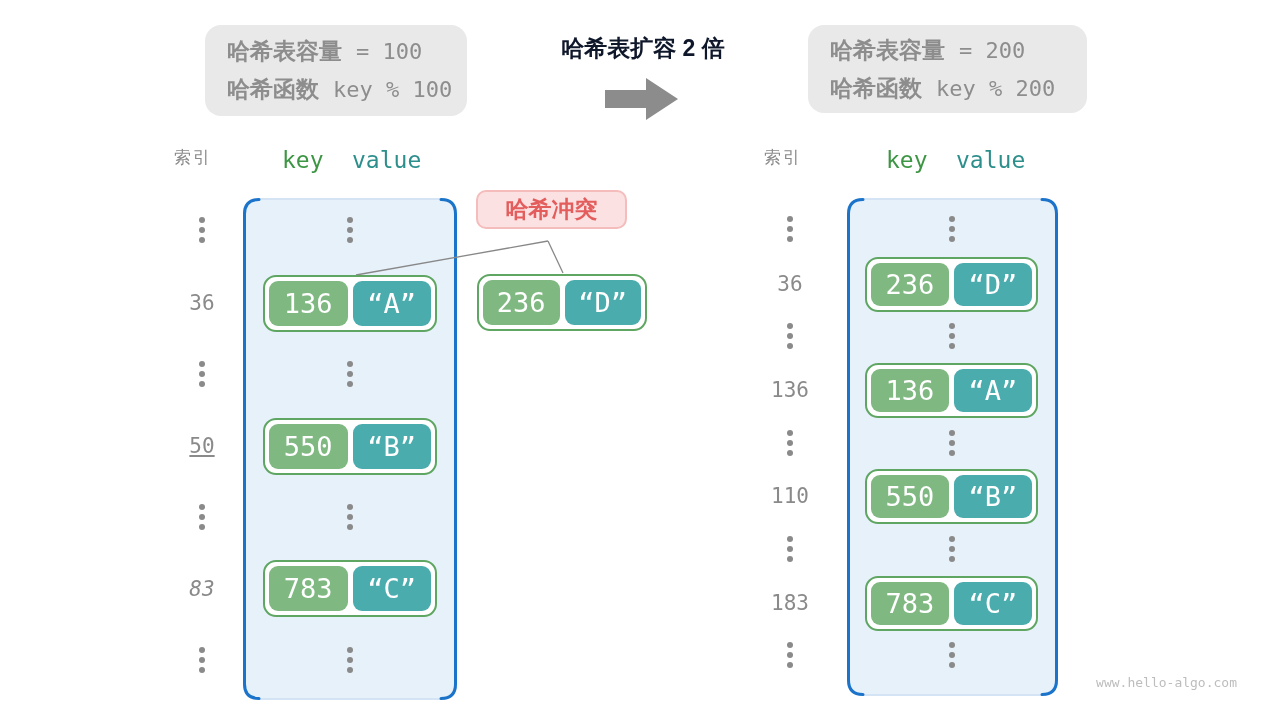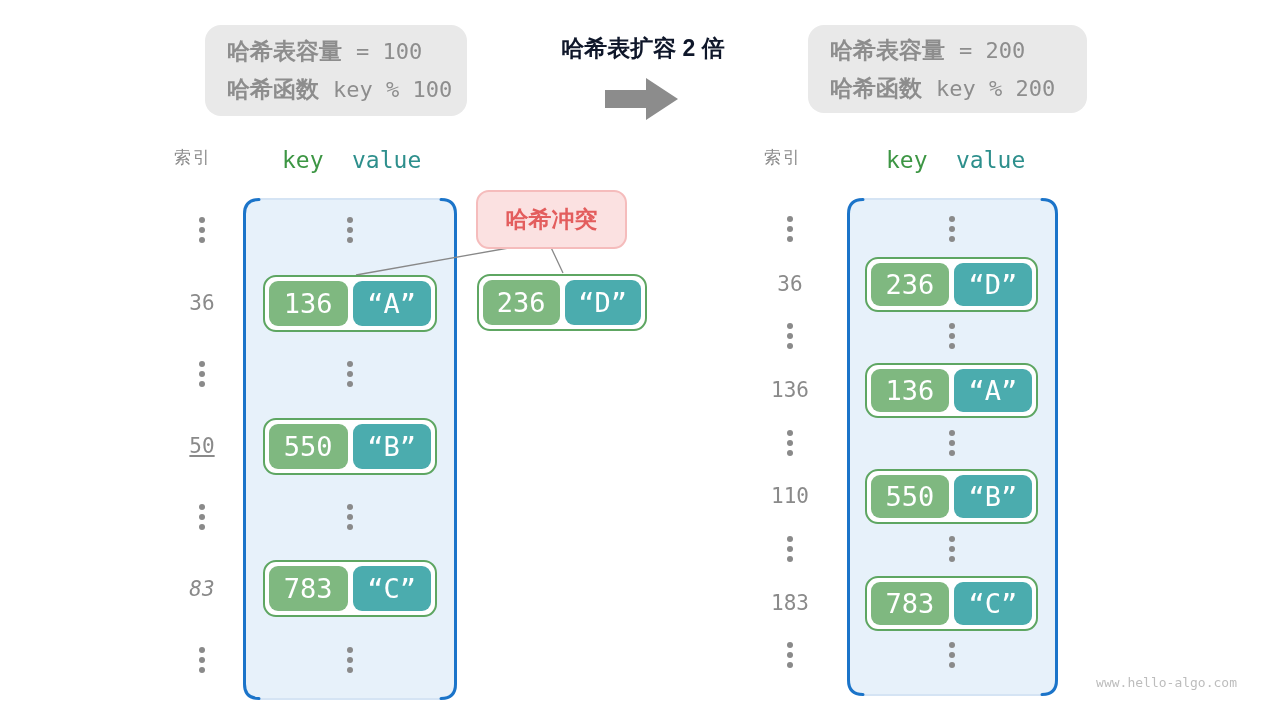--- a/index.html
+++ b/index.html
@@ -148,21 +148,21 @@
   </div>
   <div class="pair abs" style="left:263px;top:418px;width:174px;height:57px;">
     <div class="kcell">550</div>
     <div class="vcell">“B”</div>
   </div>
   <div class="pair abs" style="left:263px;top:560px;width:174px;height:57px;">
     <div class="kcell">783</div>
     <div class="vcell">“C”</div>
   </div>
 
-  <div class="coll-label abs" style="left:476px;top:190px;width:151px;height:59px;border-radius:13px;">
+  <div class="coll-label abs" style="left:476px;top:190px;width:151px;height:39px;">
     <span>哈希冲突</span>
   </div>
   <div class="pair abs" style="left:477px;top:274px;width:170px;height:57px;">
     <div class="kcell">236</div>
     <div class="vcell">“D”</div>
   </div>
 
   <div class="vdots abs" style="left:790px;top:229px;">
       <i></i>
       <i></i>

